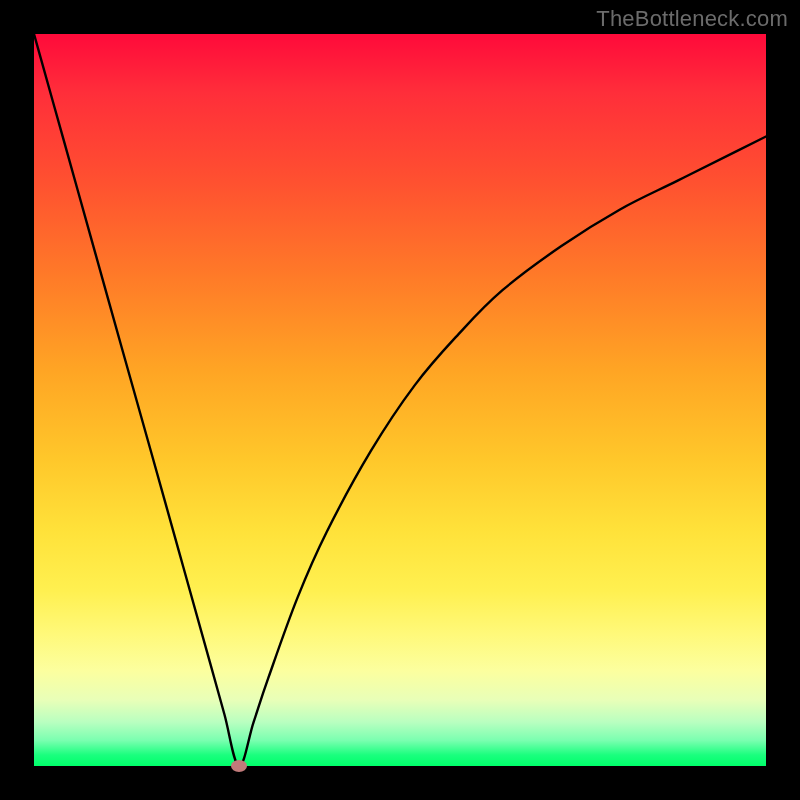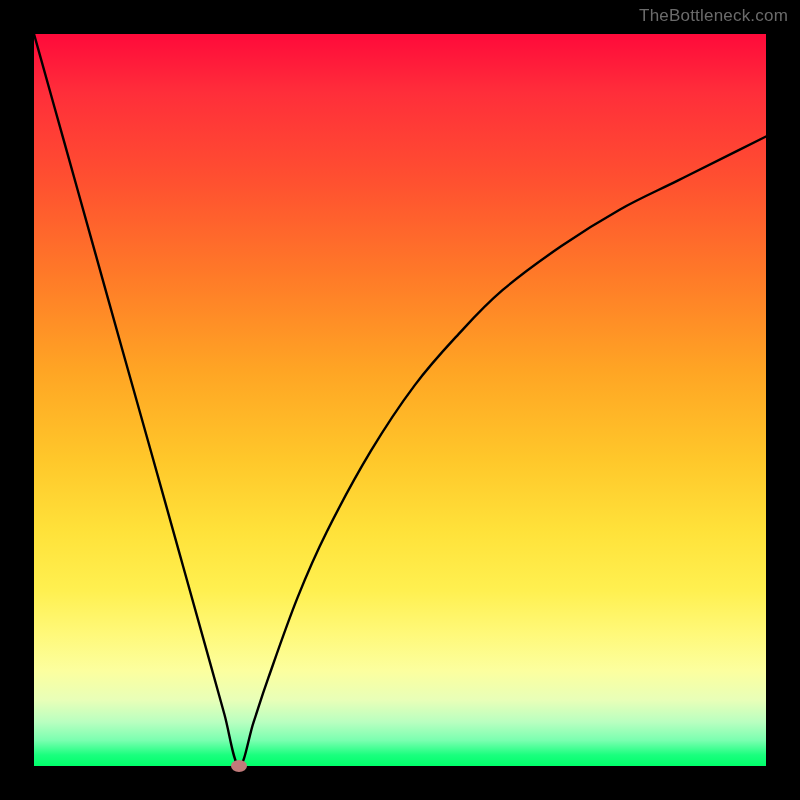--- a/index.html
+++ b/index.html
@@ -41,21 +41,21 @@
       #7affb0 96.5%,
       #1aff7e 98.5%,
       #00ff6a 100%
     );
   }
   .watermark {
     position: absolute;
     top: 6px;
     right: 12px;
     color: #6b6b6b;
-    font-size: 17px;
+    font-size: 22px;
     font-weight: 500;
     letter-spacing: 0.2px;
   }
   svg.curve {
     position: absolute;
     left: 0;
     top: 0;
     width: 732px;
     height: 732px;
   }

